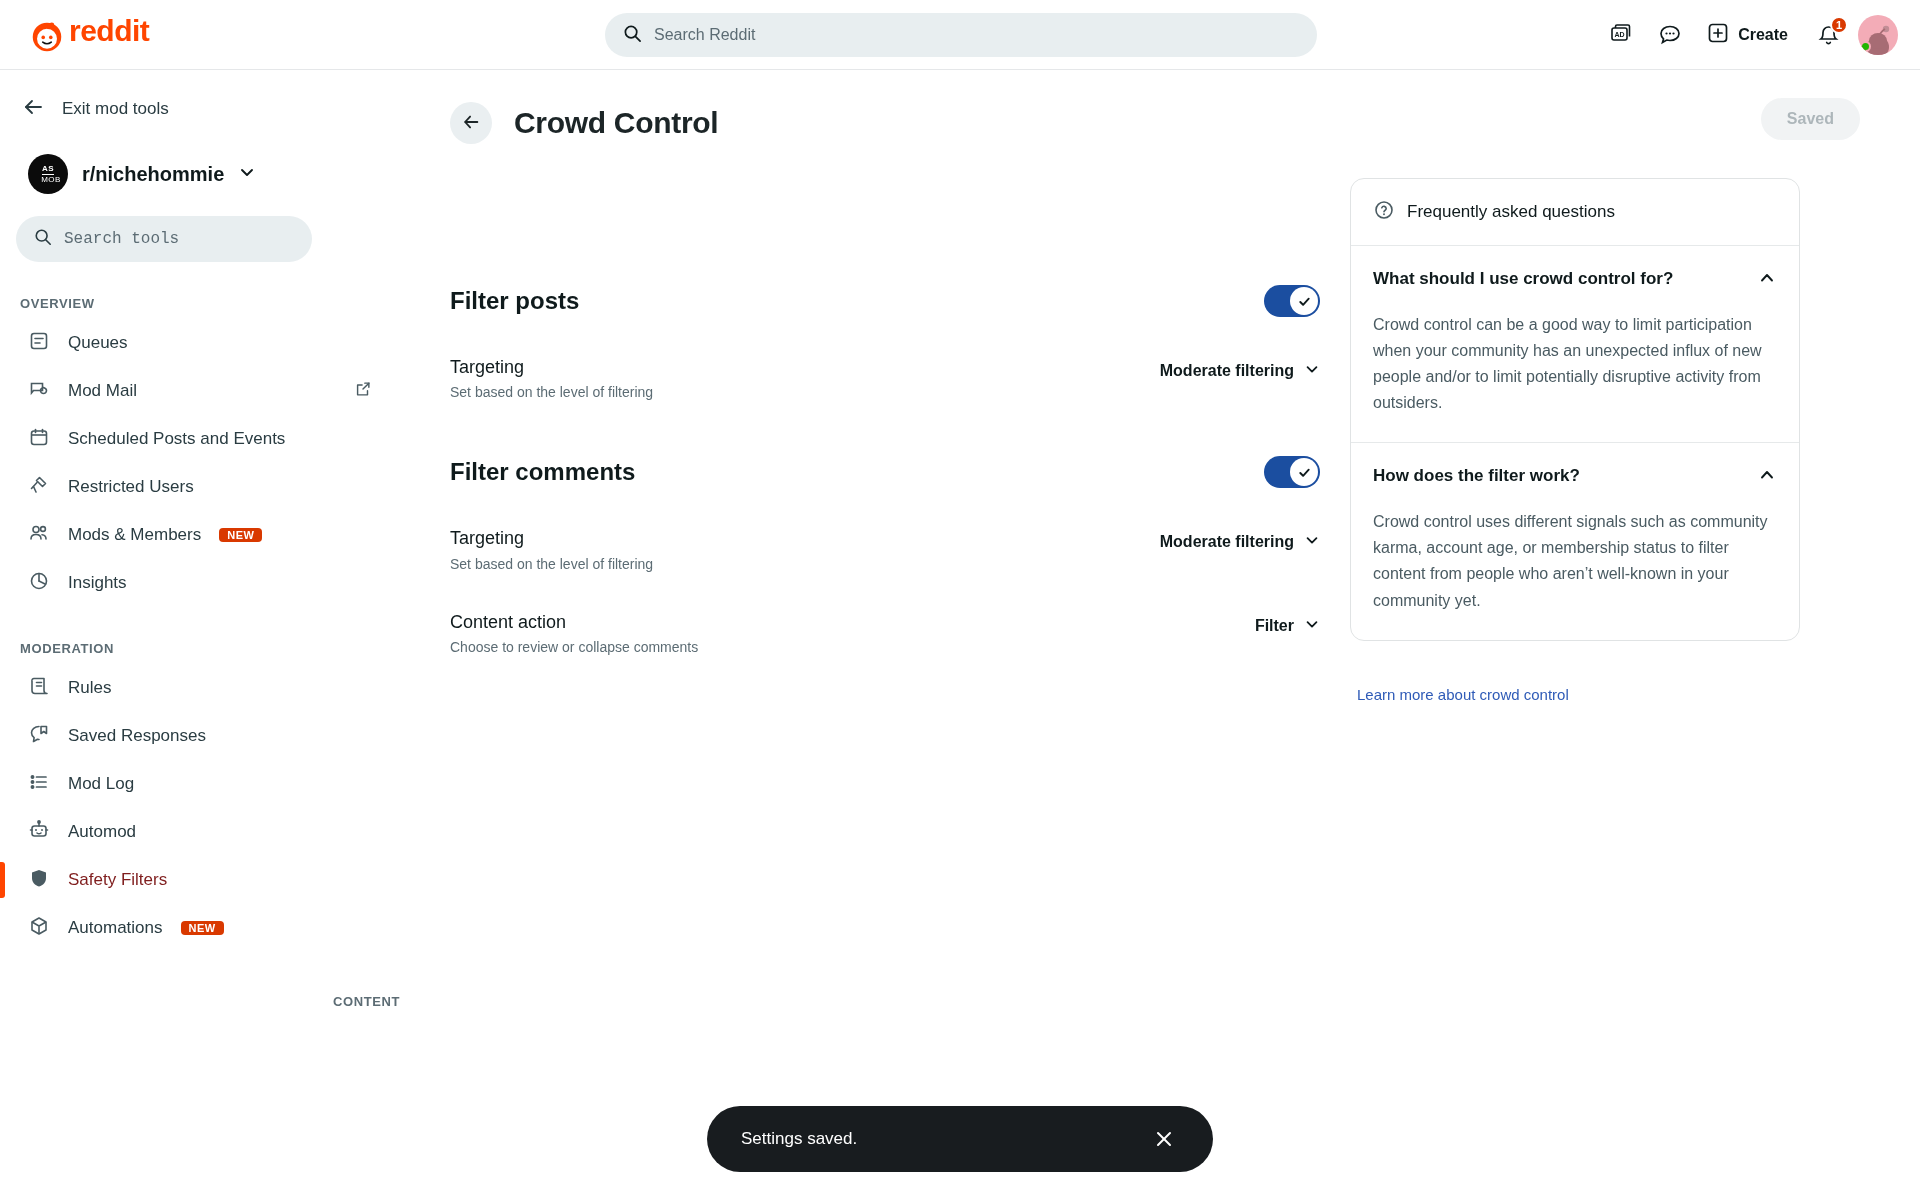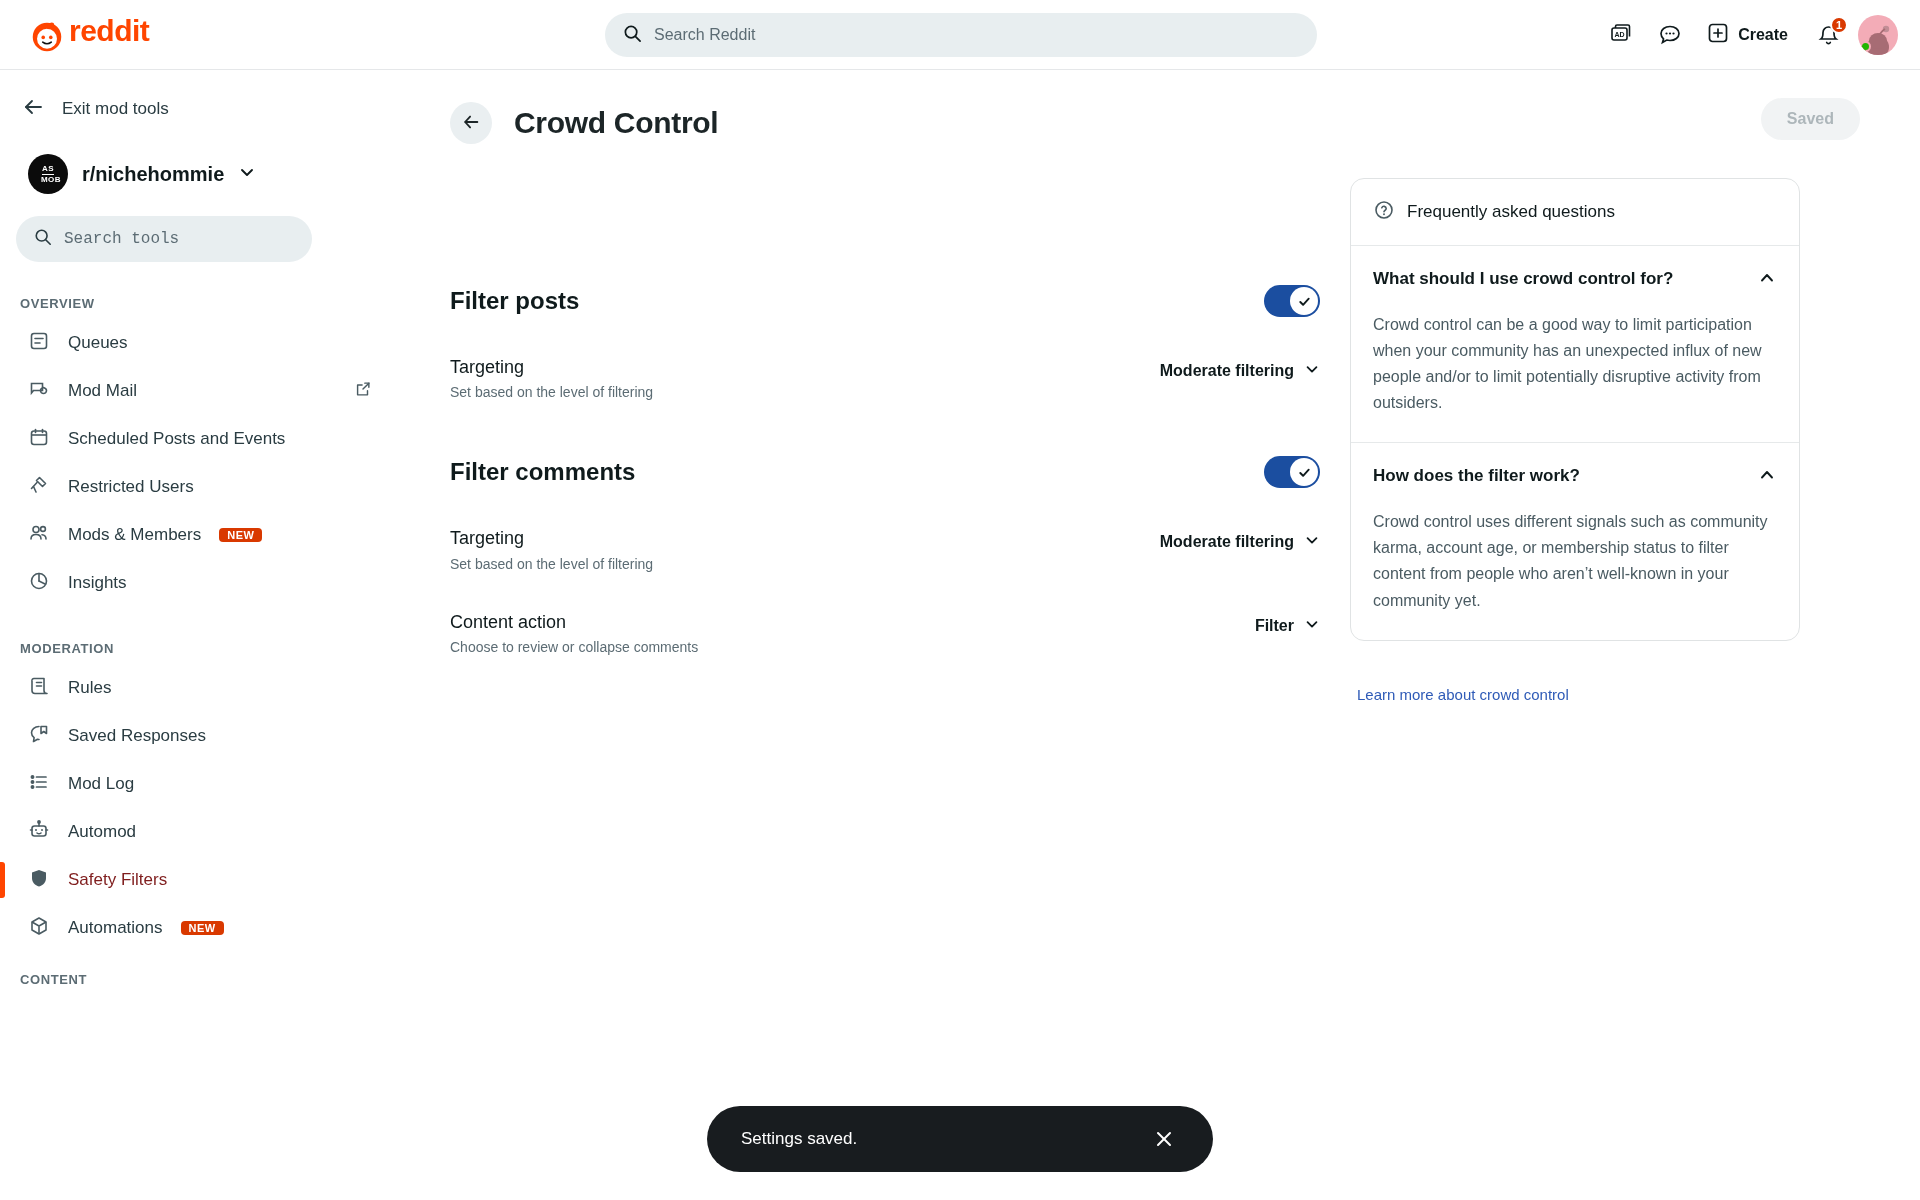--- a/index.html
+++ b/index.html
@@ -89,21 +89,21 @@
     display: flex; align-items: center; gap: 14px;
     margin: 28px 0 0 28px; cursor: pointer;
   }
   .sub-avatar {
     width: 40px; height: 40px; border-radius: 50%;
     background: #0b0b0b; color: #fff;
     display: flex; flex-direction: column; align-items: center;
     justify-content: center; line-height: 1;
   }
   .sub-avatar .t1 { font-size: 8px; font-weight: 700; letter-spacing: 0.5px; border-bottom: 1.5px solid #fff; padding-bottom: 1px; }
-  .sub-avatar .t2 { font-size: 8px; font-weight: 700; letter-spacing: 0.5px; margin-top: 1px; margin-left: 6px; }
+  .sub-avatar .t2 { font-size: 8px; font-weight: 400; letter-spacing: 0.5px; margin-top: 1px; margin-left: 6px; }
   .sub-name { font-size: 20px; font-weight: 700; color: #0f1a1c; }
   .tools-search {
     margin: 22px 0 0 16px; width: 296px; height: 46px;
     background: #e8eef0; border-radius: 23px;
     display: flex; align-items: center; gap: 12px; padding: 0 18px;
     cursor: text;
   }
   .tools-search input {
     border: none; background: transparent; outline: none;
     font-family: Liberation Mono, monospace;
@@ -489,21 +489,21 @@
       <span>
         <svg width="22" height="22" viewBox="0 0 22 22" fill="none" stroke="#4a5b62" stroke-width="1.6">
           <path d="M11 3l7 4v8l-7 4-7-4V7l7-4z" stroke-linejoin="round"></path>
           <path d="M4 7l7 4 7-4M11 11v8" stroke-linejoin="round"></path>
         </svg>
       </span>
       <span class="nav-label">Automations</span>
       <span class="new-badge">NEW</span>
     </div>
 
-    <div class="nav-section-label" style="margin-top:20px;">CONTENT</div>
+    <div class="nav-section-label" style="margin-top:42px;text-align:right;">CONTENT</div>
   </div>
 
   <div class="main">
 
     <div class="main-header">
       <button class="back-circle">
         <span>
           <svg width="20" height="20" viewBox="0 0 22 22" fill="none" stroke="#1c2527" stroke-width="2">
             <line x1="18" y1="11" x2="5" y2="11" stroke-linecap="round"></line>
             <polyline points="10,5 4.5,11 10,17" stroke-linecap="round" stroke-linejoin="round"></polyline>

